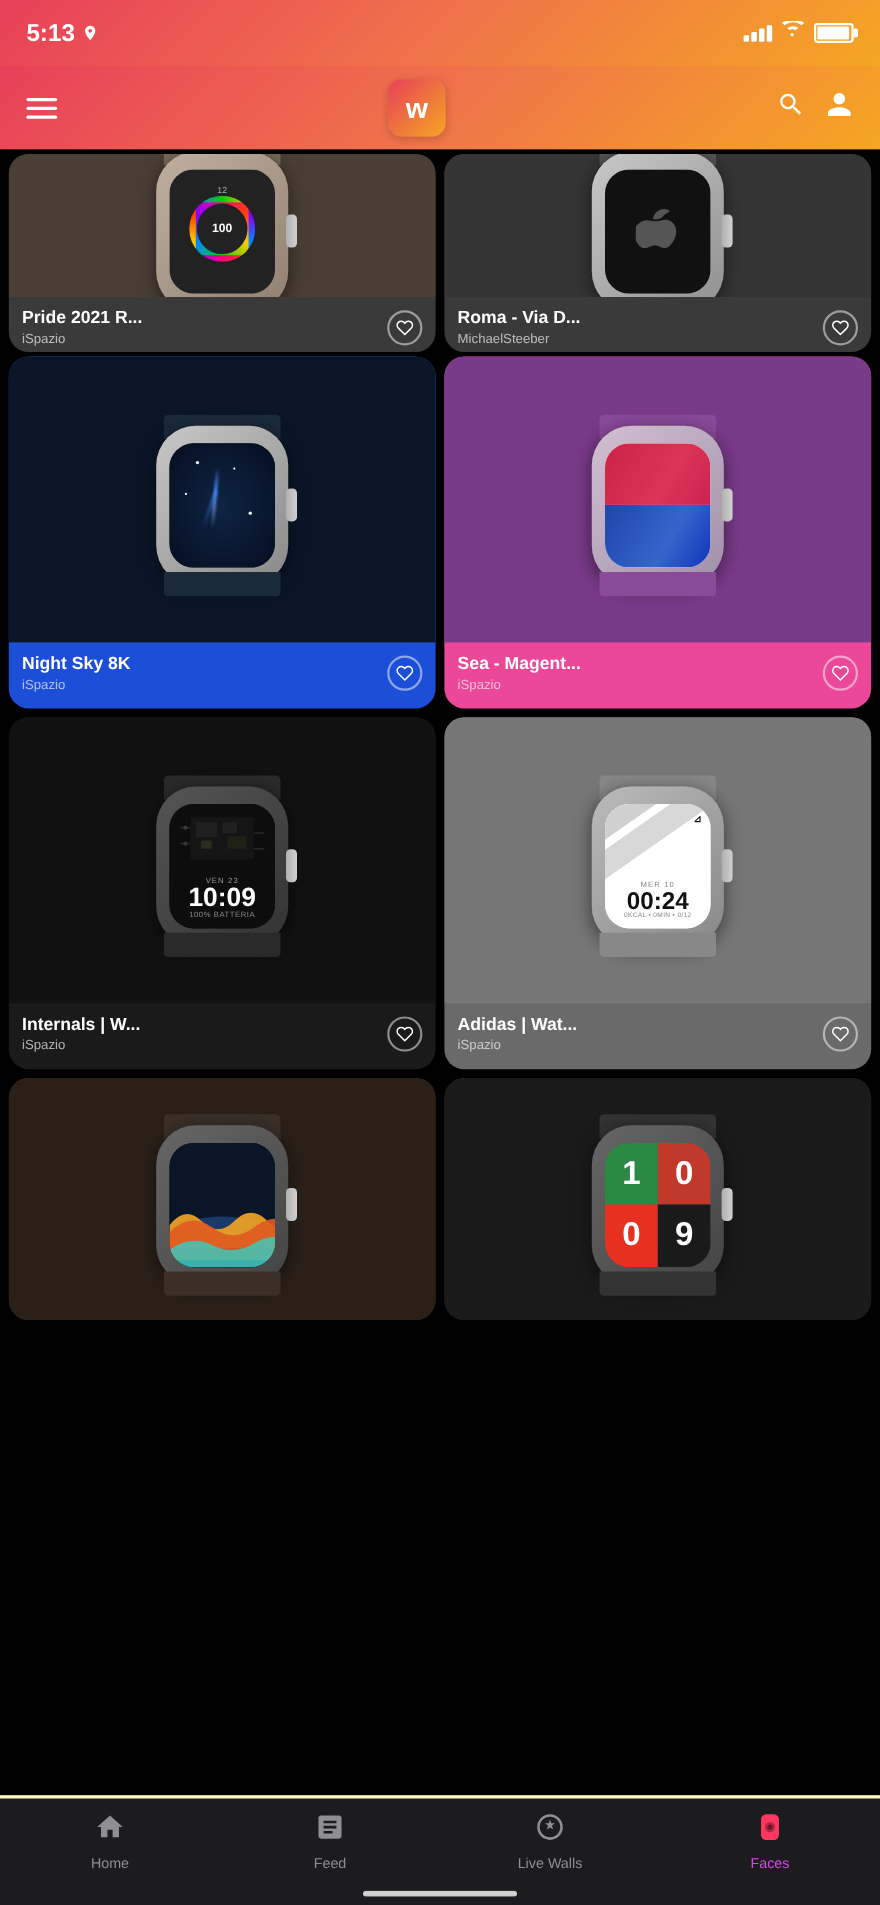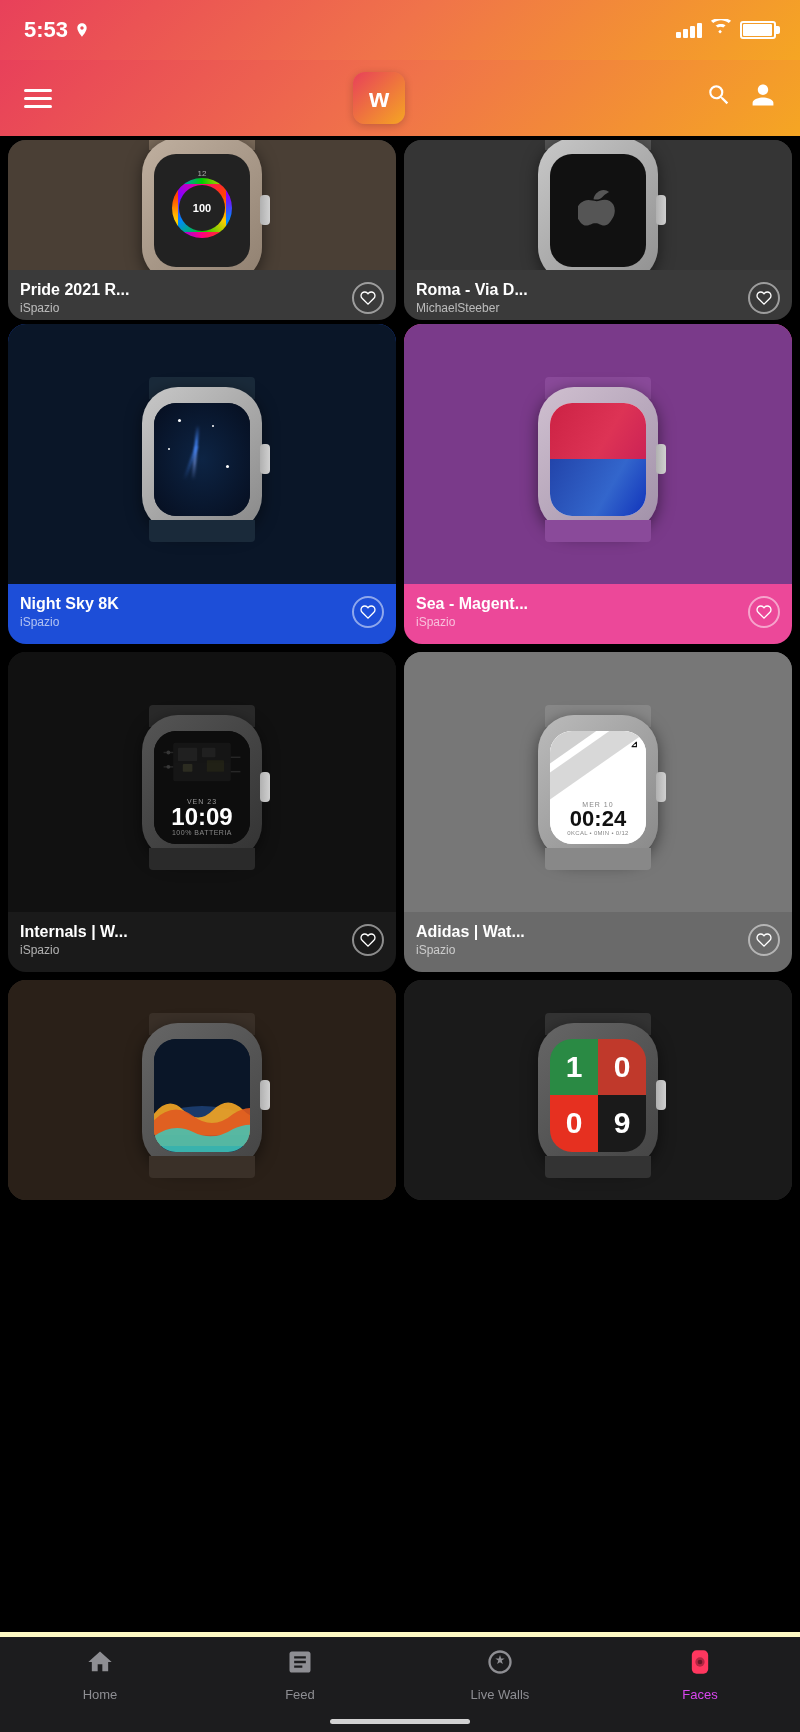--- a/index.html
+++ b/index.html
@@ -194,21 +194,21 @@
     .card-8 { background: #2a2a2a; }
     .card-8 .card-image { background: #1a1a1a; min-height: 200px; }
 
     
     .tab-bar {
       position: fixed;
       bottom: 0;
       left: 0;
       width: 800px;
       background: #1c1c1e;
-      border-top: 5px solid #fef9c3;
+      border-top: 3px solid #fef9c3;
       display: flex;
       align-items: center;
       justify-content: space-around;
       height: 100px;
       padding-bottom: 20px;
     }
     .tab-item {
       display: flex;
       flex-direction: column;
       align-items: center;
@@ -323,21 +323,21 @@
       padding-bottom: 110px;
     }
   </style>
 </head>
 <body>
 
 <div class="main-content">
 
   <div class="status-bar">
     <div class="status-time">
-      <span>5:53</span>
+      <span>5:13</span>
       <svg viewBox="0 0 24 24">
         <path d="M12 2C8.13 2 5 5.13 5 9c0 5.25 7 13 7 13s7-7.75 7-13c0-3.87-3.13-7-7-7zm0 9.5c-1.38 0-2.5-1.12-2.5-2.5s1.12-2.5 2.5-2.5 2.5 1.12 2.5 2.5-1.12 2.5-2.5 2.5z"></path>
       </svg>
     </div>
     <div class="status-icons">
       <div class="signal-bars">
         <div class="signal-bar" style="height:6px"></div>
         <div class="signal-bar" style="height:9px"></div>
         <div class="signal-bar" style="height:12px"></div>
         <div class="signal-bar" style="height:15px"></div>

